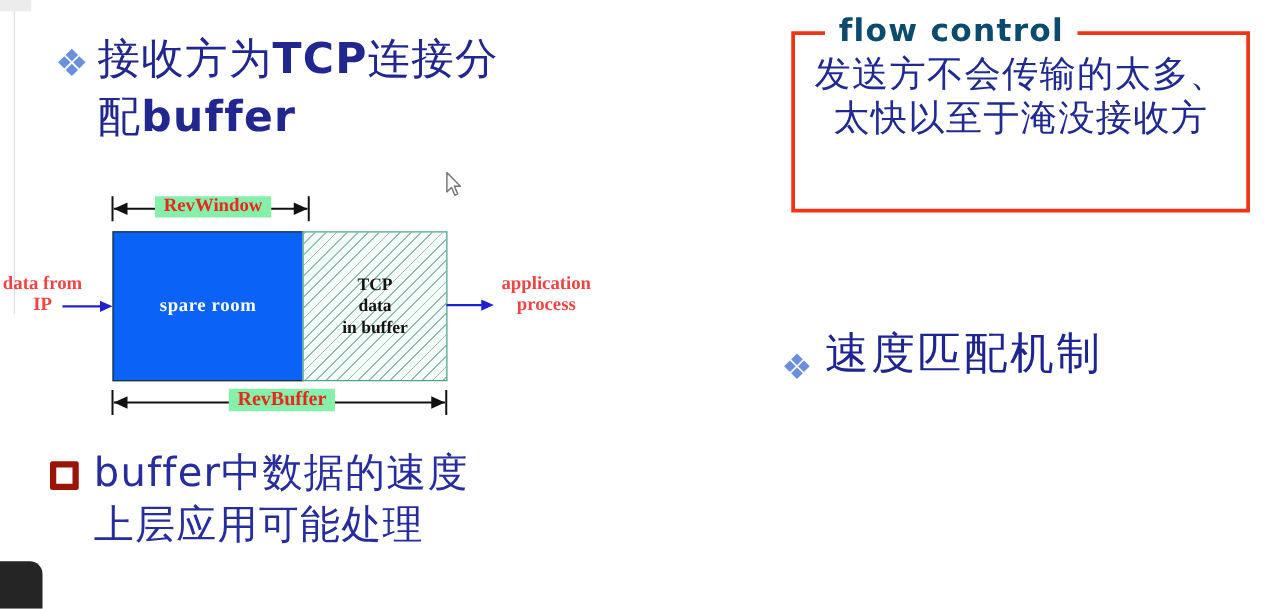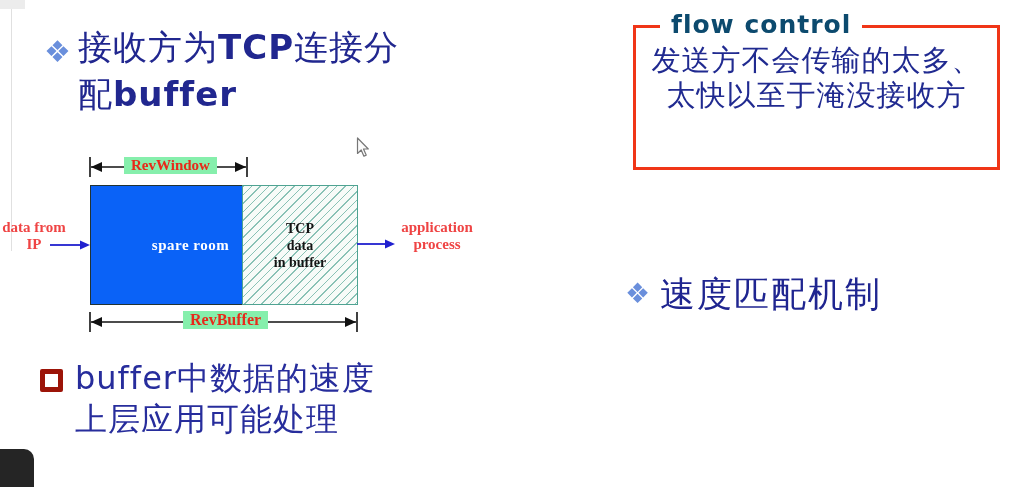--- a/index.html
+++ b/index.html
@@ -13,21 +13,21 @@
 
   
   .diamond{color:#6a8fdc;font-family:"DejaVu Sans",sans-serif;}
   .navy{color:#21278f;}
   .h1{font-size:34px;line-height:47px;letter-spacing:1px;}
   .latin{font-family:"DejaVu Sans",sans-serif;font-weight:600;}
   .note-txt{font-size:32px;line-height:41px;letter-spacing:1px;color:#272d9c;}
   .sq-bullet{width:13px;height:13px;border:5px solid #9c1408;border-radius:2px;background:#fff;}
 
   
-  .blue-box{background:#0a62f7;border:1px solid #233;padding-left:24px;}
+  .blue-box{background:#0a62f7;border:1px solid #233;}
   .hatch-box{border:1px solid #4fa392;background:
       repeating-linear-gradient(135deg, rgba(79,163,146,.65) 0 1px, rgba(0,0,0,0) 1px 6px),#f7fbf8;}
   .spare{color:#fff;font-size:15px;font-weight:600;letter-spacing:.5px;}
   .tcpdata{color:#141414;font-size:14px;line-height:17px;font-weight:600;text-align:center;}
   .diag-label{color:#ef4444;font-size:15px;line-height:17px;font-weight:700;text-align:center;}
   .measure-label{color:#e8291a;font-weight:700;font-size:15px;background:#86efac;padding:0 7px;white-space:nowrap;}
   .center-all{display:flex;align-items:center;justify-content:center;}
 
   
   .flow-box{left:633px;top:25px;width:361px;height:139px;border:3px solid #f03517;}
@@ -115,18 +115,18 @@
 
   <div class="abs flow-box">
     <span class="flow-title">flow control</span>
     <div class="flow-text">
       <div>发送方不会传输的太多、</div>
       <div>太快以至于淹没接收方</div>
     </div>
   </div>
 
   <div class="abs diamond" style="left:625px;top:277px;font-size:28px;">❖</div>
-  <div class="abs speed-txt" style="left:660px;top:271px;">速度匹配机制</div>
+  <div class="abs speed-txt" style="left:660px;top:259px;">速度匹配机制</div>
 
 
   <div class="abs player-chip"></div>
 
 </div>
 
 </body></html>

